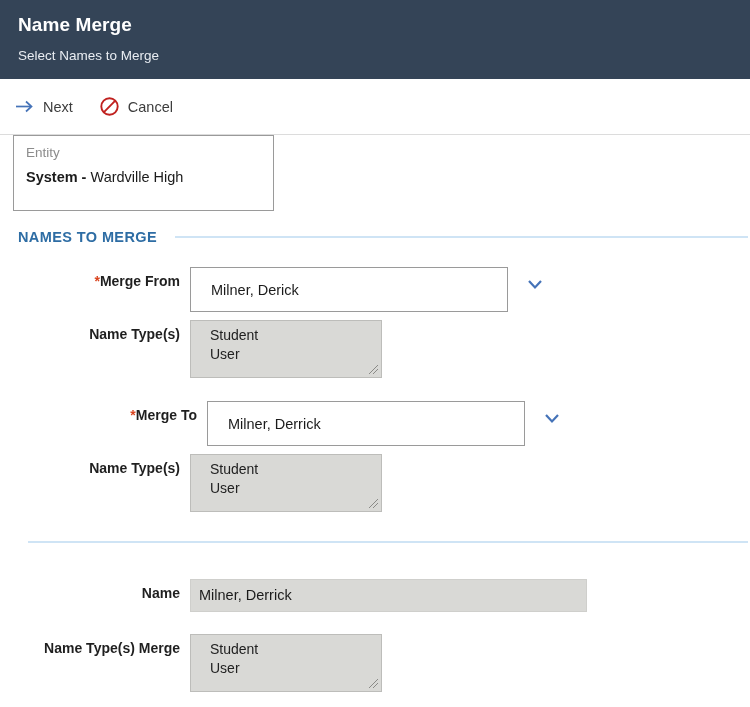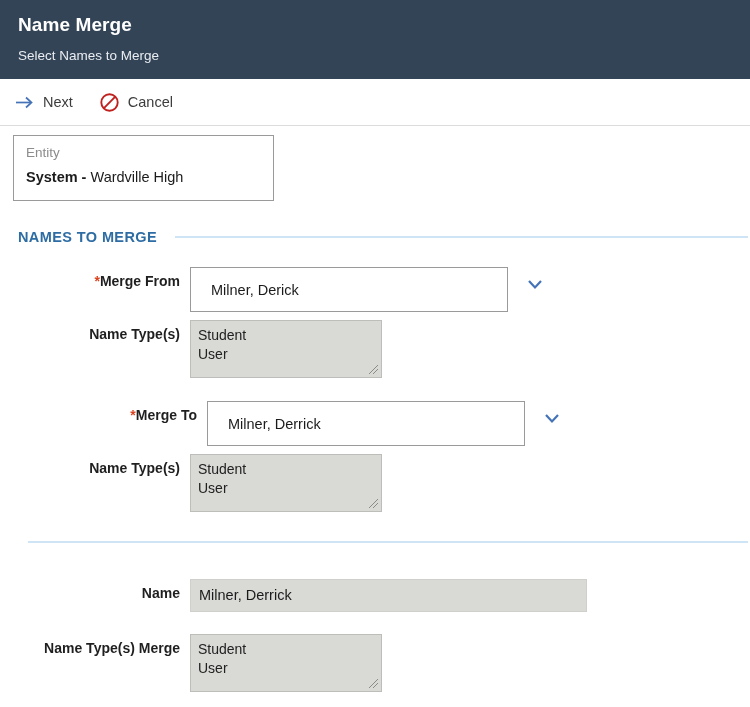--- a/index.html
+++ b/index.html
@@ -38,21 +38,21 @@
     font-size: 13.5px;
     line-height: 19px;
     margin-top: 10px;
   }
 
   
   #toolbar {
     position: absolute;
     left: 0; top: 79px;
     width: 750px;
-    height: 47px;
+    height: 56px;
     background: #ffffff;
     border-bottom: 1px solid #dcdcdc;
     display: flex;
     align-items: center;
     padding-left: 14px;
     box-sizing: border-box;
   }
   .tb-btn {
     display: flex;
     align-items: center;
@@ -72,21 +72,21 @@
     justify-content: center;
     width: 21px;
     height: 21px;
   }
 
   
   #entity-card {
     position: absolute;
     left: 13px; top: 135px;
     width: 261px;
-    height: 66px;
+    height: 76px;
     background: #ffffff;
     border: 1px solid #9a9a9a;
     box-sizing: border-box;
     padding: 8px 16px 0 12px;
   }
   #entity-card .ec-label {
     font-size: 13.5px;
     color: #8c8c8c;
     line-height: 18px;
   }
@@ -171,21 +171,21 @@
     cursor: pointer;
   }
 
   .ta-box {
     position: relative;
     width: 192px;
     height: 58px;
     background: #d9d9d6;
     border: 1px solid #bdbdba;
     box-sizing: border-box;
-    padding: 5px 7px;
+    padding: 5px 19px;
     font-size: 14px;
     color: #222222;
     line-height: 19px;
     overflow: hidden;
     cursor: default;
   }
   .ta-line { white-space: nowrap; }
   .grip {
     position: absolute;
     right: 2px;

